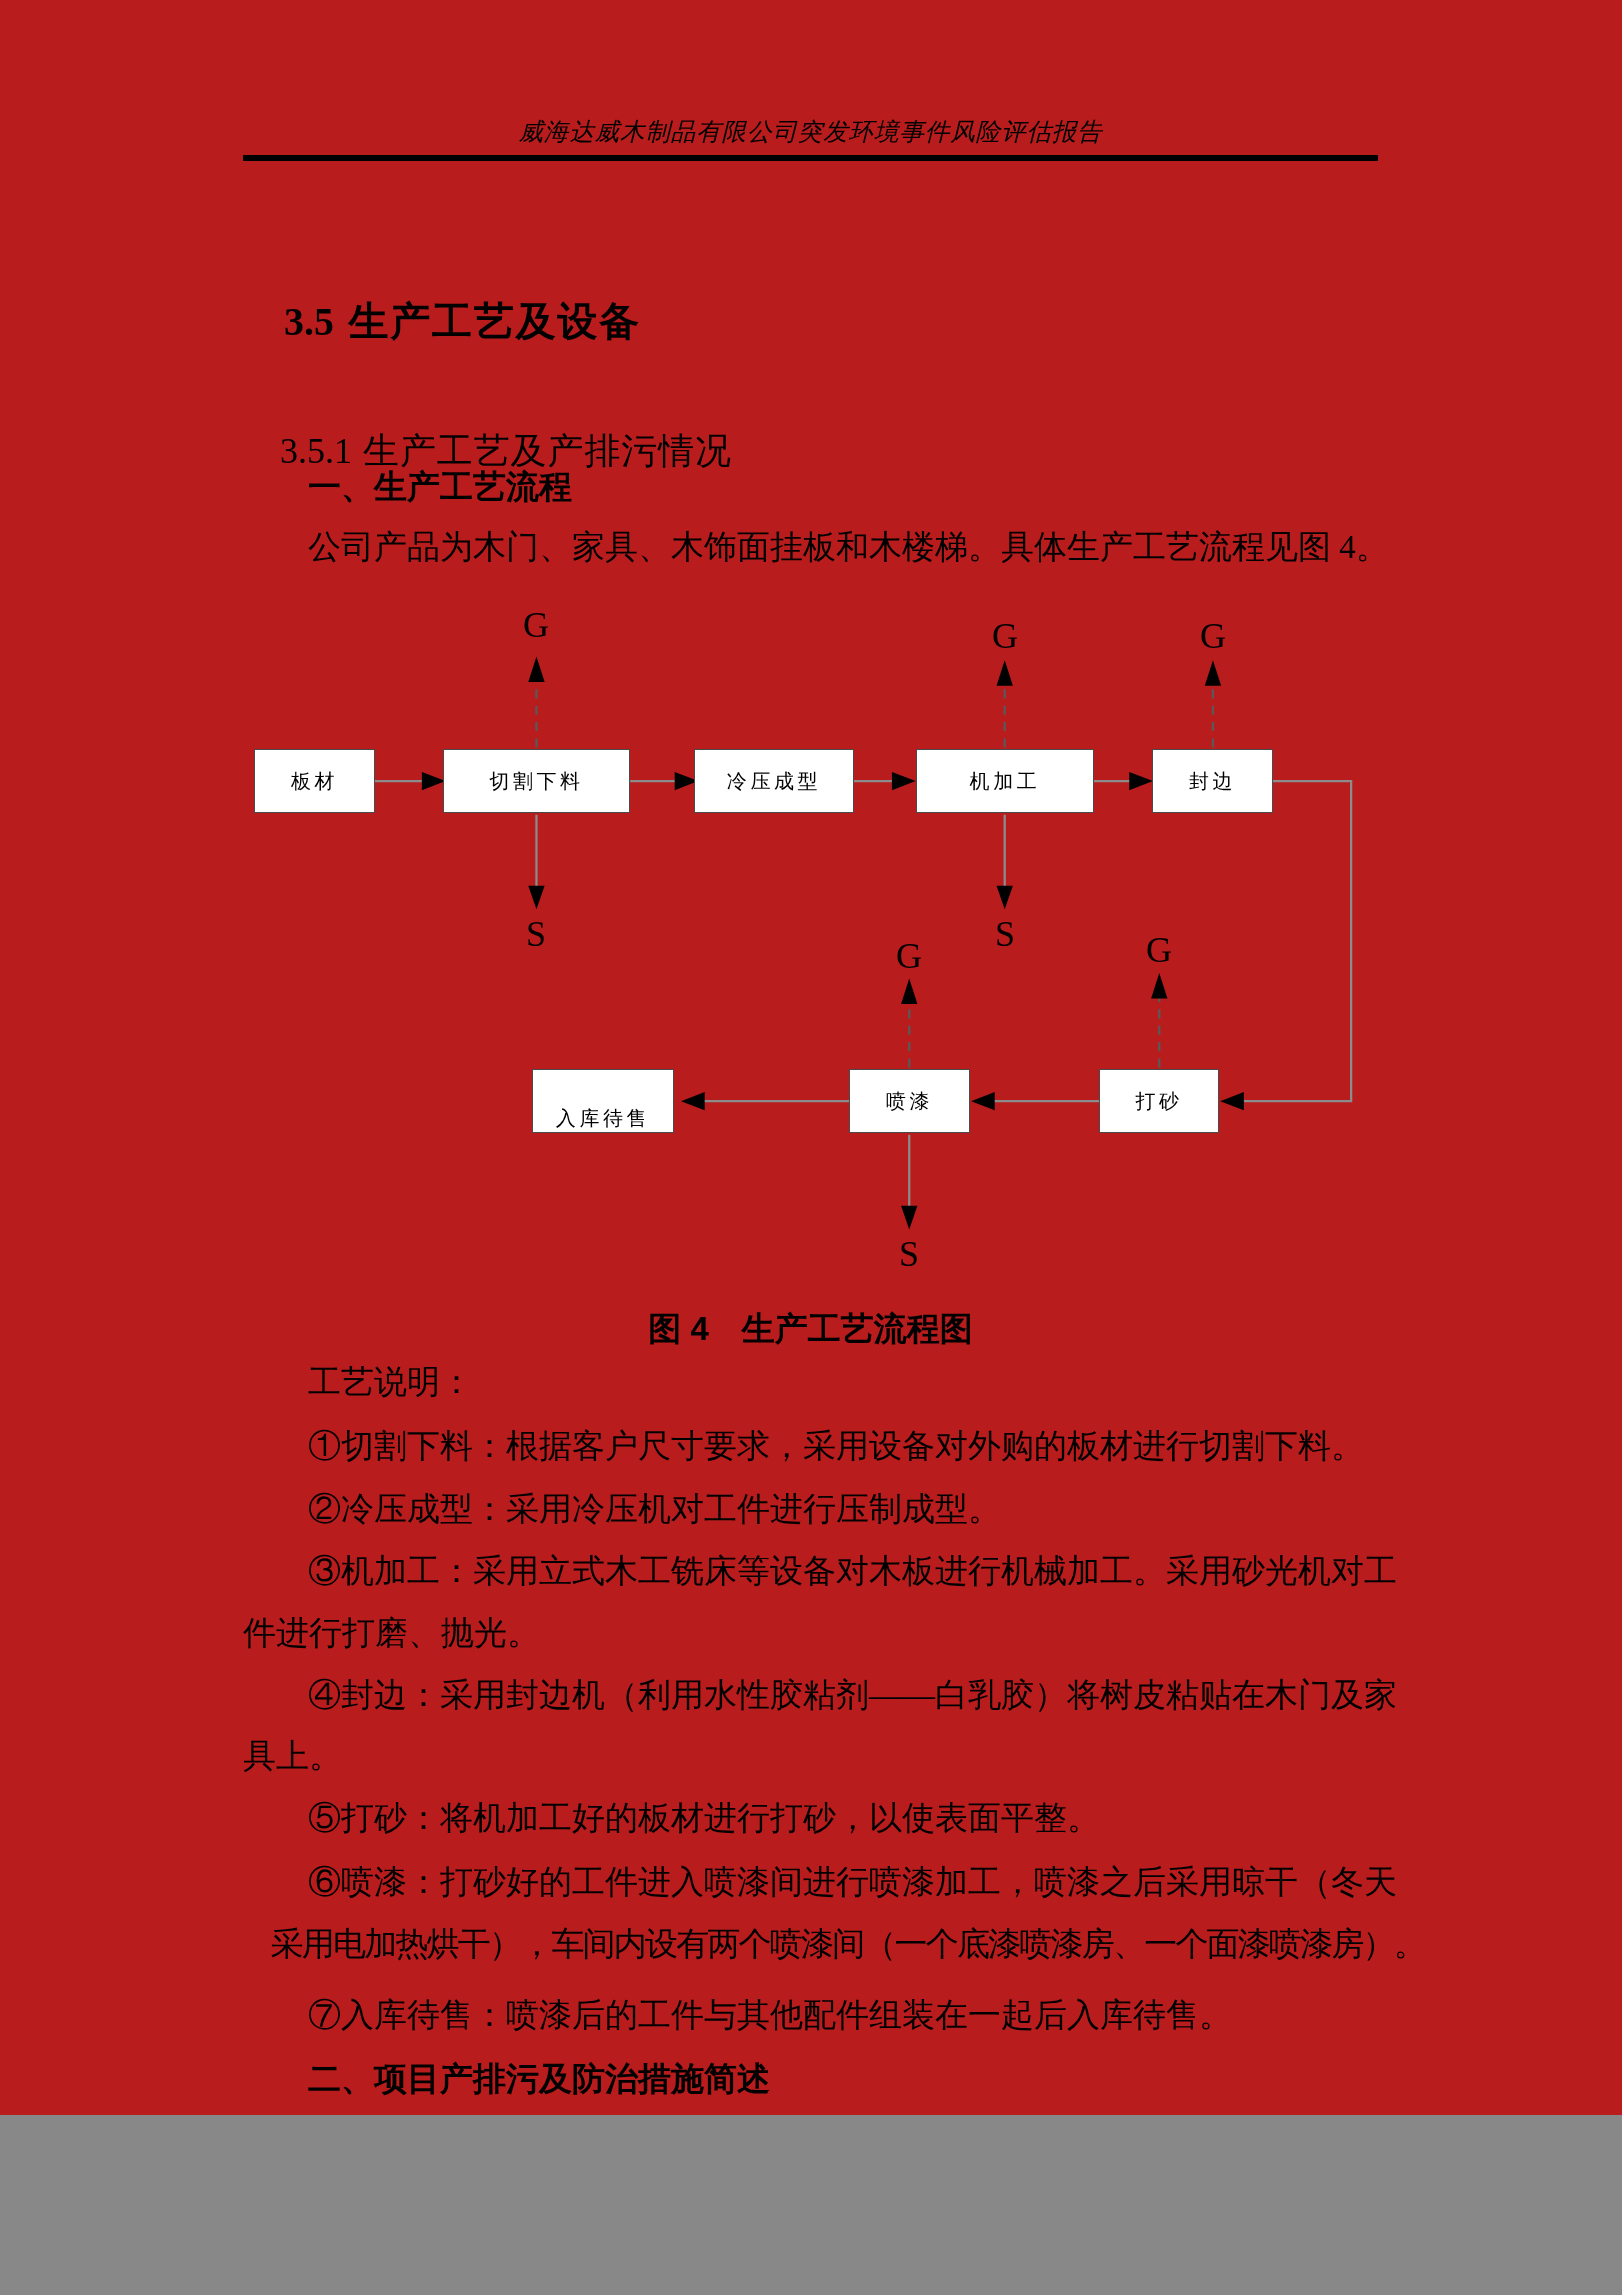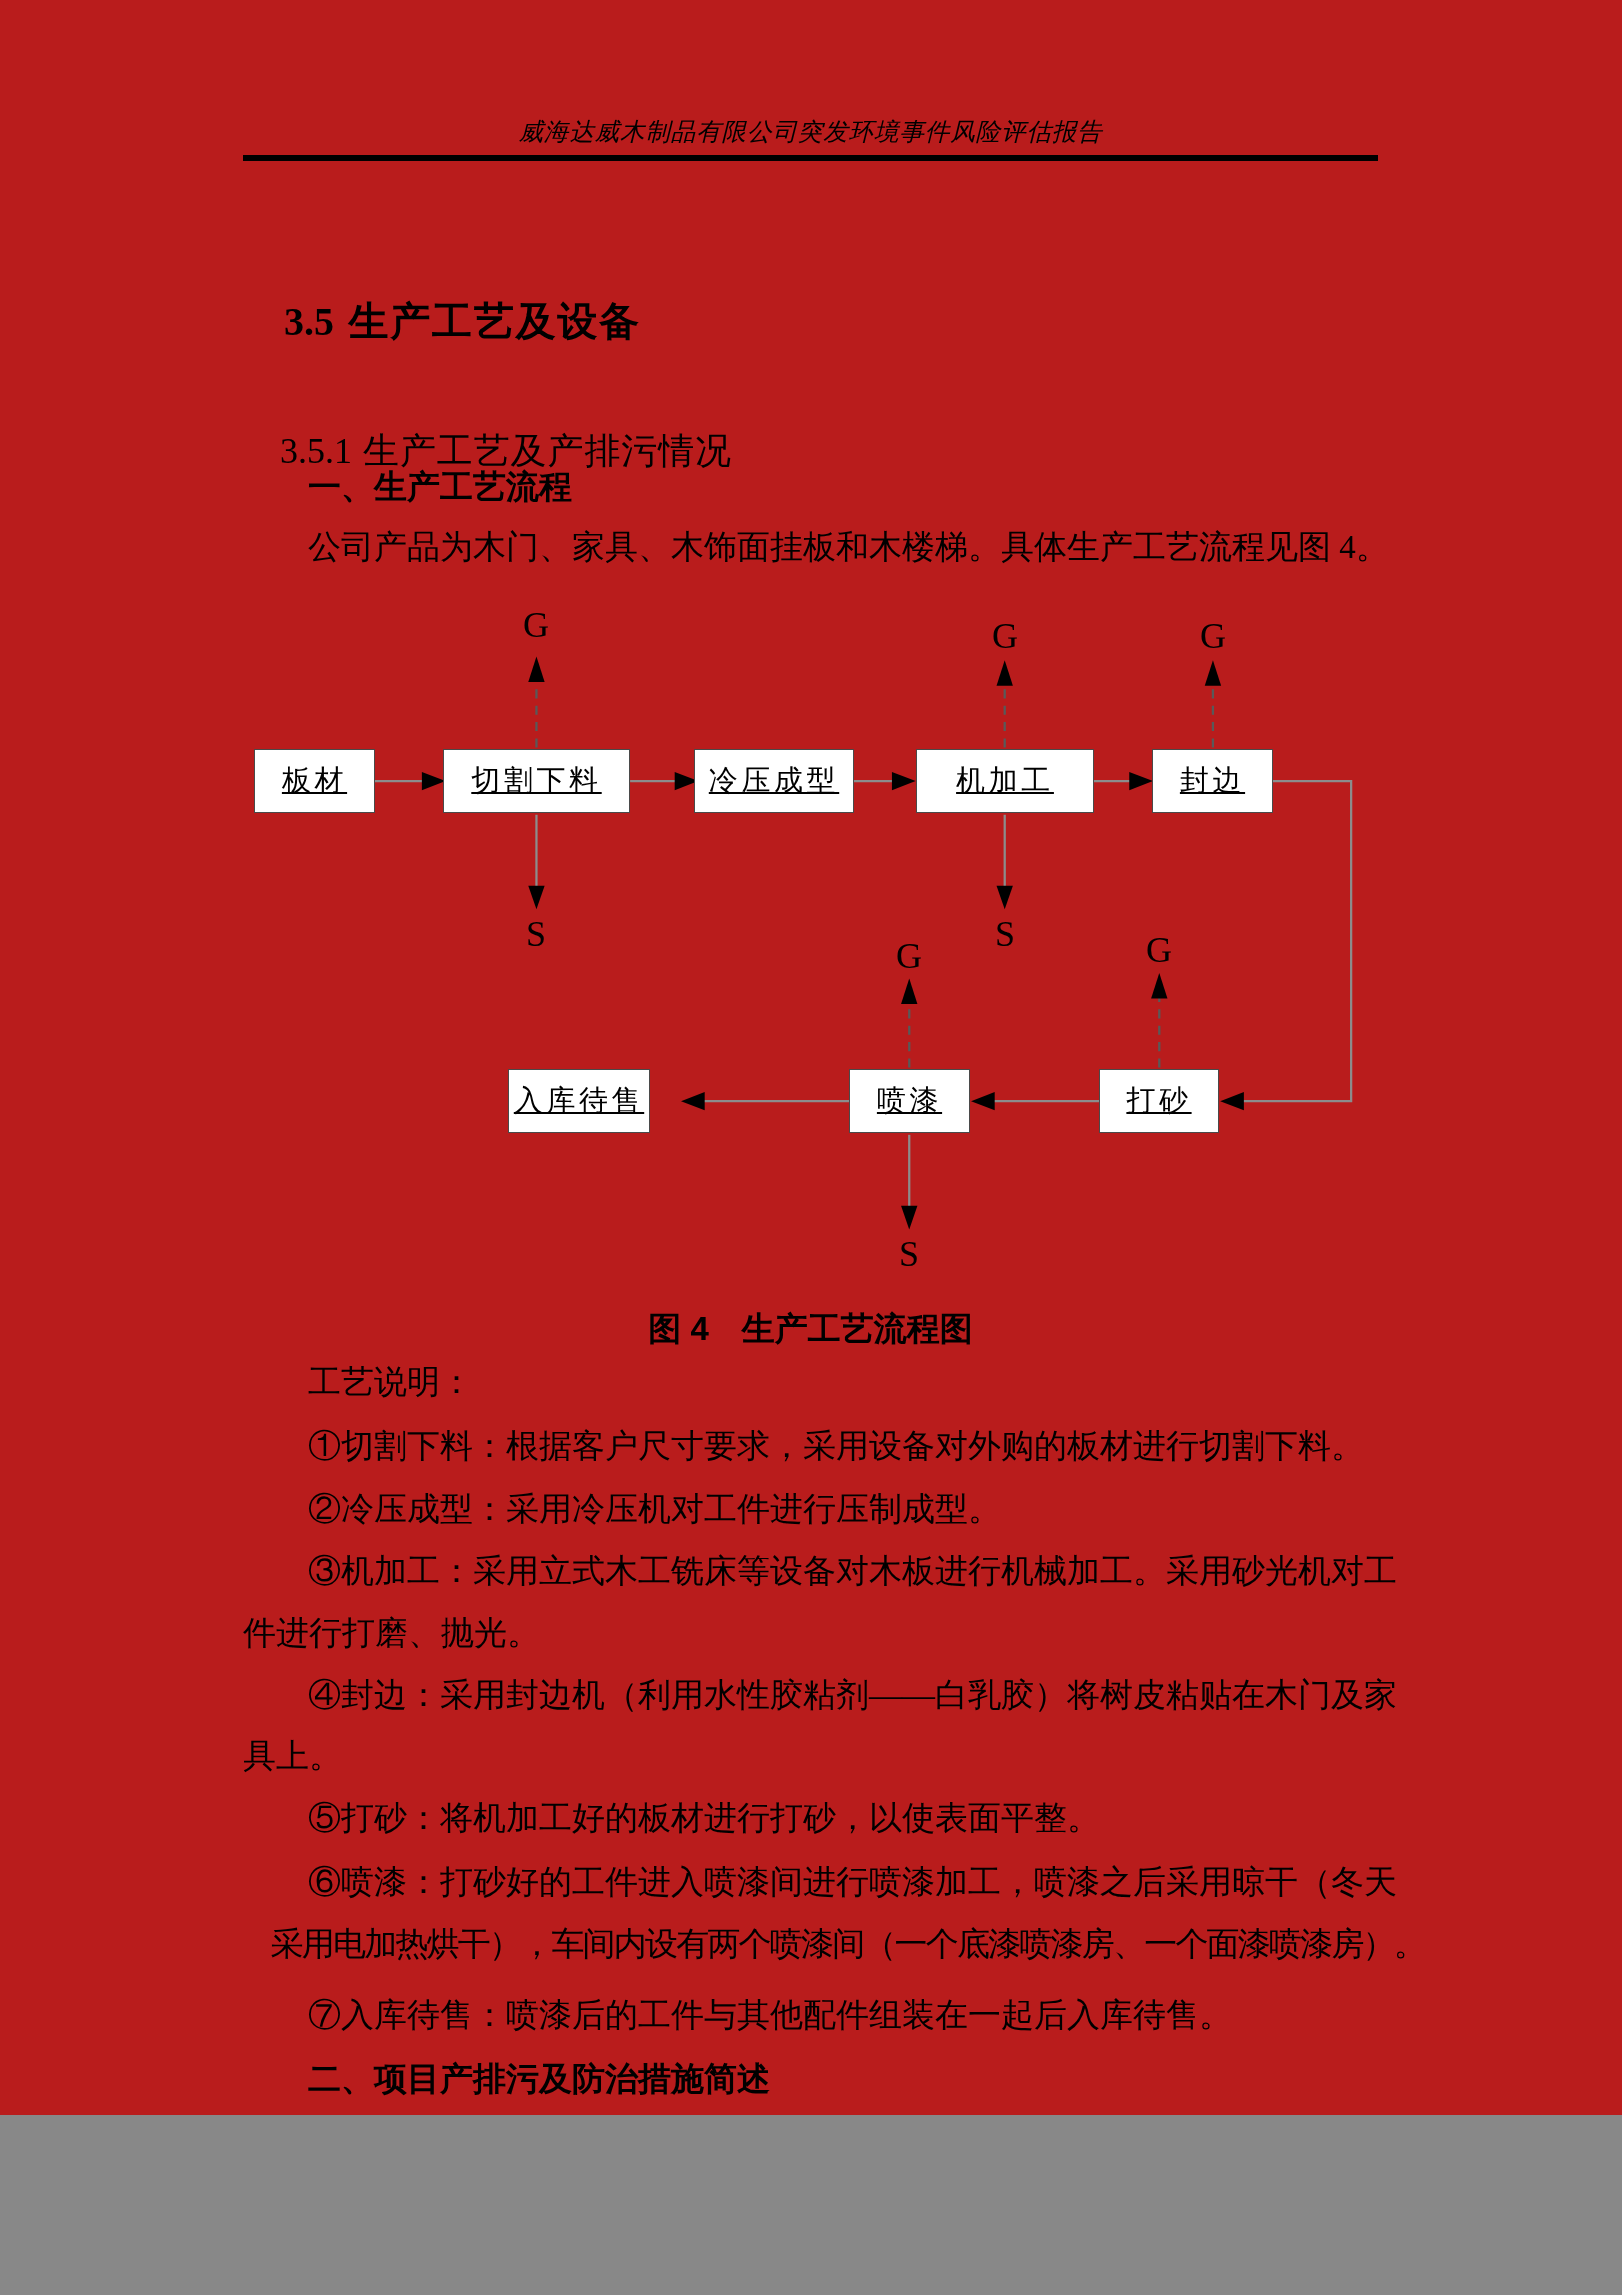--- a/index.html
+++ b/index.html
@@ -49,24 +49,23 @@
   .caption {
     position:absolute; left:243px; top:1307px; width:1135px;
     text-align:center; font-size:33px; font-weight:bold;
     font-family:"Liberation Sans",sans-serif; white-space:pre;
   }
   .flowbox {
     position:absolute;
     border:1.8px solid #4a4a4a;
     background:#fff;
     display:flex; align-items:center; justify-content:center;
-    font-size:29px; letter-spacing:3.6px; white-space:pre;
+    font-size:20px; letter-spacing:3.6px; white-space:pre;
     font-family:"Liberation Serif",serif;
     box-sizing:border-box;
-    text-decoration:underline;
   }
   .gs-label {
     position:absolute; width:40px; text-align:center;
     font-size:36px; font-family:"Liberation Serif","DejaVu Serif",serif;
   }
   .footer-text {
     position:absolute; left:243px; top:2129px; width:1135px;
     text-align:center; font-size:16px; white-space:pre;
   }
   svg.connectors { position:absolute; left:0; top:0; pointer-events:none; }
@@ -139,21 +138,21 @@
     </g>
   </svg>
 
   <div class="flowbox" style="left:254px;  top:749px;  width:121px; height:64px;"><span>板材</span></div>
   <div class="flowbox" style="left:443px;  top:749px;  width:187px; height:64px;"><span>切割下料</span></div>
   <div class="flowbox" style="left:694px;  top:749px;  width:160px; height:64px;"><span>冷压成型</span></div>
   <div class="flowbox" style="left:916px; top:749px;  width:178px; height:64px;"><span>机加工</span></div>
   <div class="flowbox" style="left:1152px; top:749px;  width:121px; height:64px;"><span>封边</span></div>
   <div class="flowbox" style="left:1099px; top:1069px; width:120px; height:64px;"><span>打砂</span></div>
   <div class="flowbox" style="left:849px;  top:1069px; width:121px; height:64px;"><span>喷漆</span></div>
-  <div class="flowbox" style="left:508px;  top:1069px; width:142px; height:64px;"><span>入库待售</span></div>
+  <div class="flowbox" style="left:532px;  top:1069px; width:142px; height:64px;align-items:flex-end;"><span>入库待售</span></div>
 
   <div class="gs-label" style="left:516px;  top:604px;">G</div>
   <div class="gs-label" style="left:985px; top:615px;">G</div>
   <div class="gs-label" style="left:1193px; top:615px;">G</div>
   <div class="gs-label" style="left:516px;  top:913px;">S</div>
   <div class="gs-label" style="left:985px; top:913px;">S</div>
   <div class="gs-label" style="left:889px;  top:935px;">G</div>
   <div class="gs-label" style="left:1139px; top:929px;">G</div>
   <div class="gs-label" style="left:889px;  top:1233px;">S</div>
 

